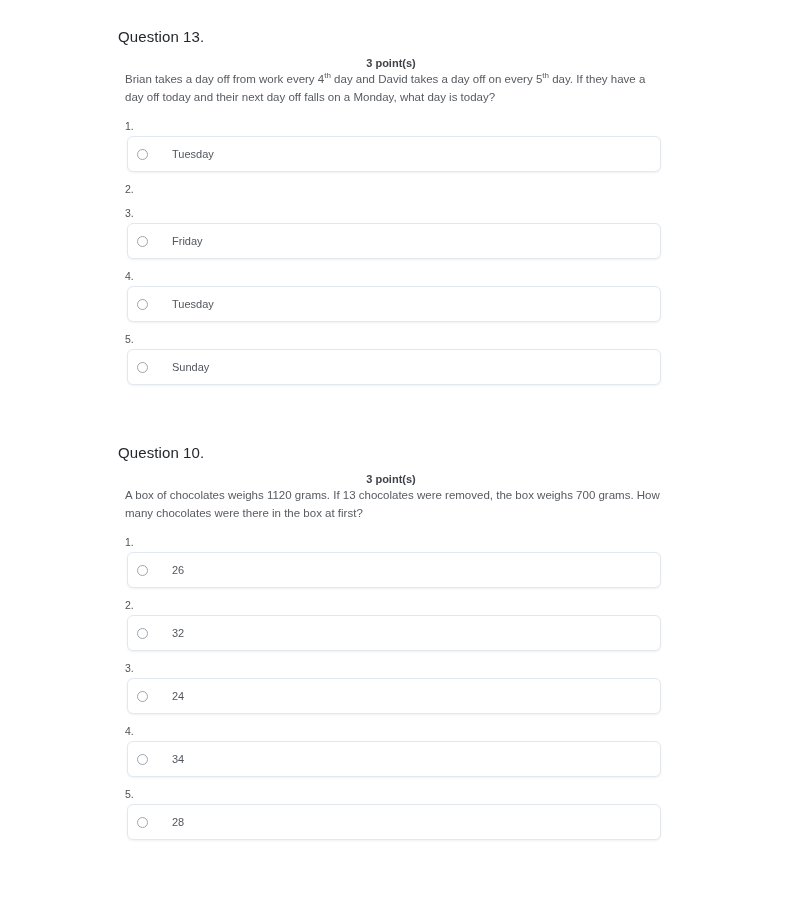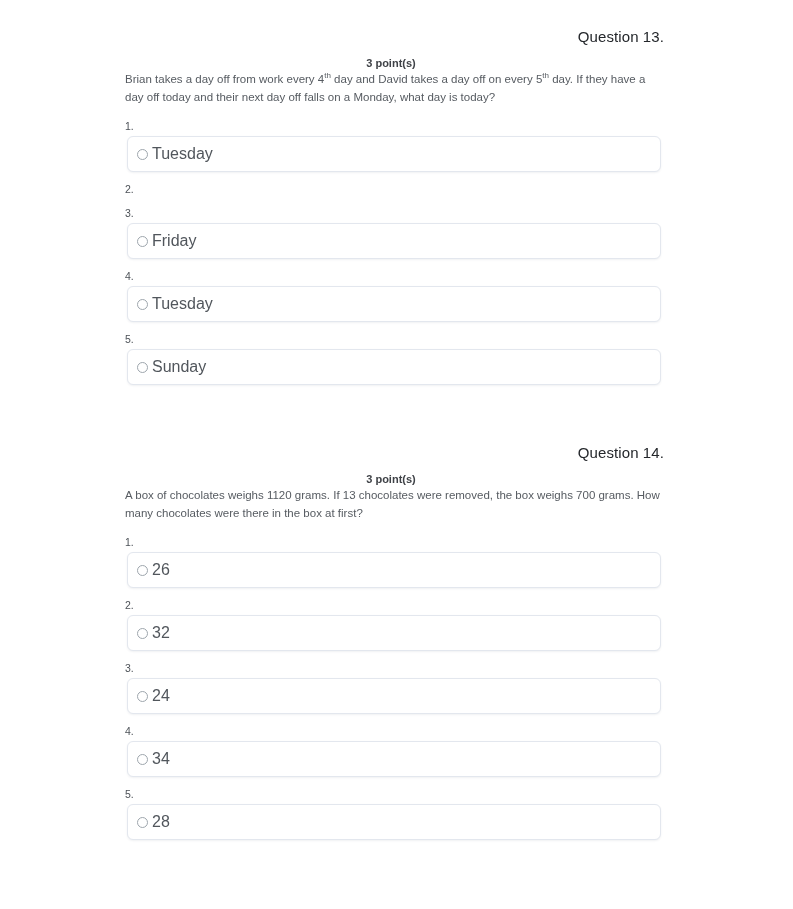--- a/index.html
+++ b/index.html
@@ -15,21 +15,20 @@
     overflow: hidden;
   }
   .question { width: 546px; }
   .question + .question { margin-top: 59px; }
   .q-title {
     font-size: 15px;
     font-weight: 500;
     color: #24272b;
     letter-spacing: 0.1px;
     line-height: 18px;
-    text-align: right;
   }
   .q-points {
     margin-top: 11px;
     font-size: 11px;
     font-weight: 700;
     color: #3f4247;
     text-align: center;
     line-height: 13px;
   }
   .q-body {
@@ -65,22 +64,22 @@
   .radio {
     display: inline-block;
     width: 11px;
     height: 11px;
     border: 1px solid #9ea6ad;
     border-radius: 50%;
     background: #ffffff;
     flex: 0 0 auto;
   }
   .opt-label {
-    margin-left: 4px;
-    font-size: 16px;
+    margin-left: 24px;
+    font-size: 11px;
     color: #51565c;
   }
 </style>
 </head>
 <body>
 
 <div class="page">
 
   <section class="question">
     <h2 class="q-title">Question 13.</h2>
@@ -121,21 +120,21 @@
         <div class="opt-box">
           <span class="radio"></span>
           <span class="opt-label">Sunday</span>
         </div>
       </div>
 
     </div>
   </section>
 
   <section class="question">
-    <h2 class="q-title">Question 14.</h2>
+    <h2 class="q-title">Question 10.</h2>
     <div class="q-points">3 point(s)</div>
     <p class="q-body"><span>A box of chocolates weighs 1120 grams. If 13 chocolates were removed, the box weighs 700 grams. How many chocolates were there in the box at first?</span></p>
     <div class="options">
 
       <div class="option">
         <div class="opt-num">1.</div>
         <div class="opt-box">
           <span class="radio"></span>
           <span class="opt-label">26</span>
         </div>

